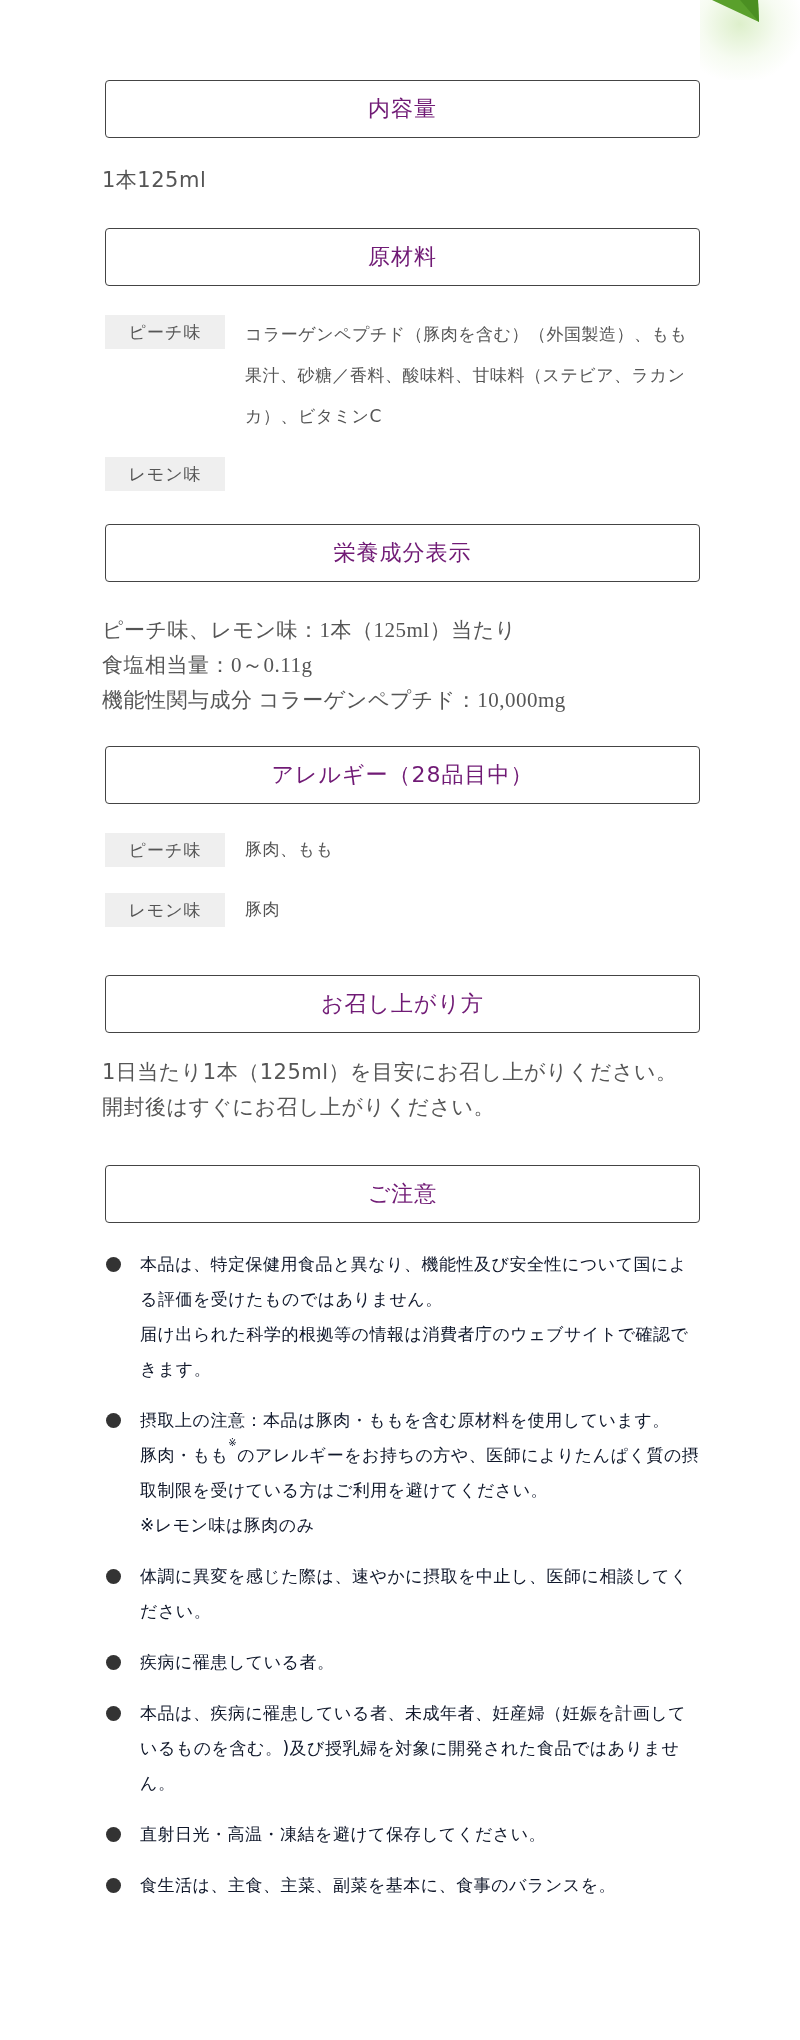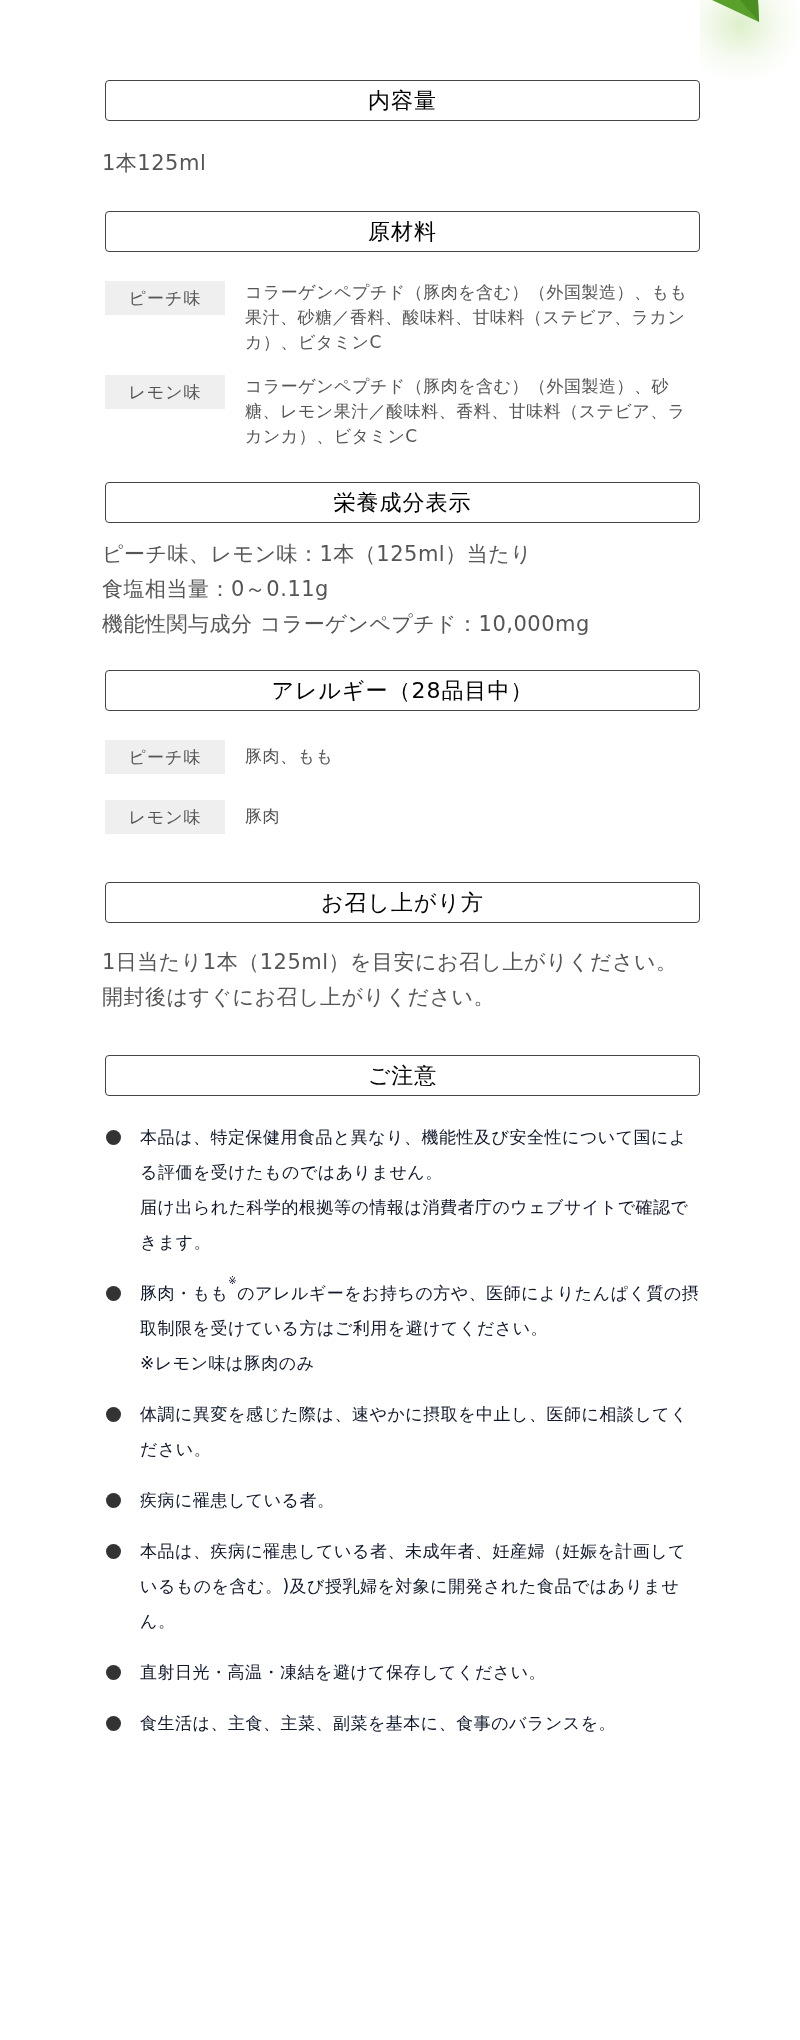--- a/index.html
+++ b/index.html
@@ -15,37 +15,37 @@
     position: absolute; left: 20px; top: 0; width: 100px; height: 80px;
     background: radial-gradient(ellipse at 40% 30%, rgba(180,220,140,0.45) 0%, rgba(220,240,200,0.25) 45%, rgba(255,255,255,0) 75%);
   }
   .leaf svg { position: absolute; left: 0; top: 0; }
   .content {
     position: absolute; left: 105px; top: 80px; width: 595px;
   }
   .section { margin-bottom: 0; }
   .sec-header {
     box-sizing: border-box;
-    height: 41px; border: 1.5px solid #444444; border-radius: 4px;
+    height: 58px; border: 1.5px solid #444444; border-radius: 4px;
     display: flex; align-items: center; justify-content: center;
-    font-size: 22px; color: #000000; letter-spacing: 1px;
+    font-size: 22px; color: #701a75; letter-spacing: 1px;
   }
   .plain {
     font-size: 21px; line-height: 35px; color: #555555; letter-spacing: 0.5px;
   }
   .row { display: flex; align-items: flex-start; }
   .tag {
     flex: 0 0 120px; height: 34px; background: #efefef;
     display: flex; align-items: center; justify-content: center;
     font-size: 17px; color: #555555; letter-spacing: 1px;
     margin-top: 0px;
     text-align: right;
   }
   .row-text {
-    margin-left: 20px; font-size: 17px; line-height: 25px; color: #555555;
+    margin-left: 20px; font-size: 17px; line-height: 41px; color: #555555;
     margin-top: -1px; letter-spacing: 0.5px;
   }
   .notes { list-style: none; margin: 0; padding: 0; }
   .note {
     position: relative; padding-left: 35px; font-size: 17px; line-height: 35px;
     color: #0f172a; letter-spacing: 0.5px; margin-bottom: 16px;
   }
   .note .dot {
     position: absolute; left: 1px; top: 10px; width: 15px; height: 15px;
     border-radius: 50%; background: #333333;
@@ -76,29 +76,28 @@
   <section class="section" style="margin-top:30px;">
     <div class="sec-header">
       <span>原材料</span>
     </div>
     <div class="row" style="margin-top:29px;">
       <div class="tag">ピーチ味</div>
       <div class="row-text">コラーゲンペプチド（豚肉を含む）（外国製造）、もも果汁、砂糖／香料、酸味料、甘味料（ステビア、ラカンカ）、ビタミンC</div>
     </div>
     <div class="row" style="margin-top:20px;">
       <div class="tag">レモン味</div>
-      <div class="row-text">コラーゲンペプチド（豚肉を含む）（外国製造）、砂糖、レモン果汁／酸味料、香料、甘味料（ステビア、ラカンカ）、ビタミンC</div>
     </div>
   </section>
 
   <section class="section" style="margin-top:33px;">
     <div class="sec-header">
       <span>栄養成分表示</span>
     </div>
-    <div style="margin-top:14px; margin-left:-3px;">
+    <div style="margin-top:31px; margin-left:-3px;font-family:Liberation Serif, serif;">
       <div class="plain">ピーチ味、レモン味：1本（125ml）当たり</div>
       <div class="plain">食塩相当量：0～0.11g</div>
       <div class="plain">機能性関与成分 コラーゲンペプチド：10,000mg</div>
     </div>
   </section>
 
   <section class="section" style="margin-top:28px;">
     <div class="sec-header">
       <span>アレルギー（28品目中）</span>
     </div>
@@ -127,20 +126,21 @@
       <span>ご注意</span>
     </div>
     <ul class="notes" style="margin-top:24px;">
       <li class="note">
         <span class="dot"></span>
         <p>本品は、特定保健用食品と異なり、機能性及び安全性について国による評価を受けたものではありません。</p>
         <p>届け出られた科学的根拠等の情報は消費者庁のウェブサイトで確認できます。</p>
       </li>
       <li class="note">
         <span class="dot"></span>
+        <p>摂取上の注意：本品は豚肉・ももを含む原材料を使用しています。</p>
         <p><span>豚肉・もも</span><sup class="kome">※</sup><span>のアレルギーをお持ちの方や、医師によりたんぱく質の摂取制限を受けている方はご利用を避けてください。</span></p>
         <p>※レモン味は豚肉のみ</p>
       </li>
       <li class="note">
         <span class="dot"></span>
         <p>体調に異変を感じた際は、速やかに摂取を中止し、医師に相談してください。</p>
       </li>
       <li class="note">
         <span class="dot"></span>
         <p>疾病に罹患している者。</p>

